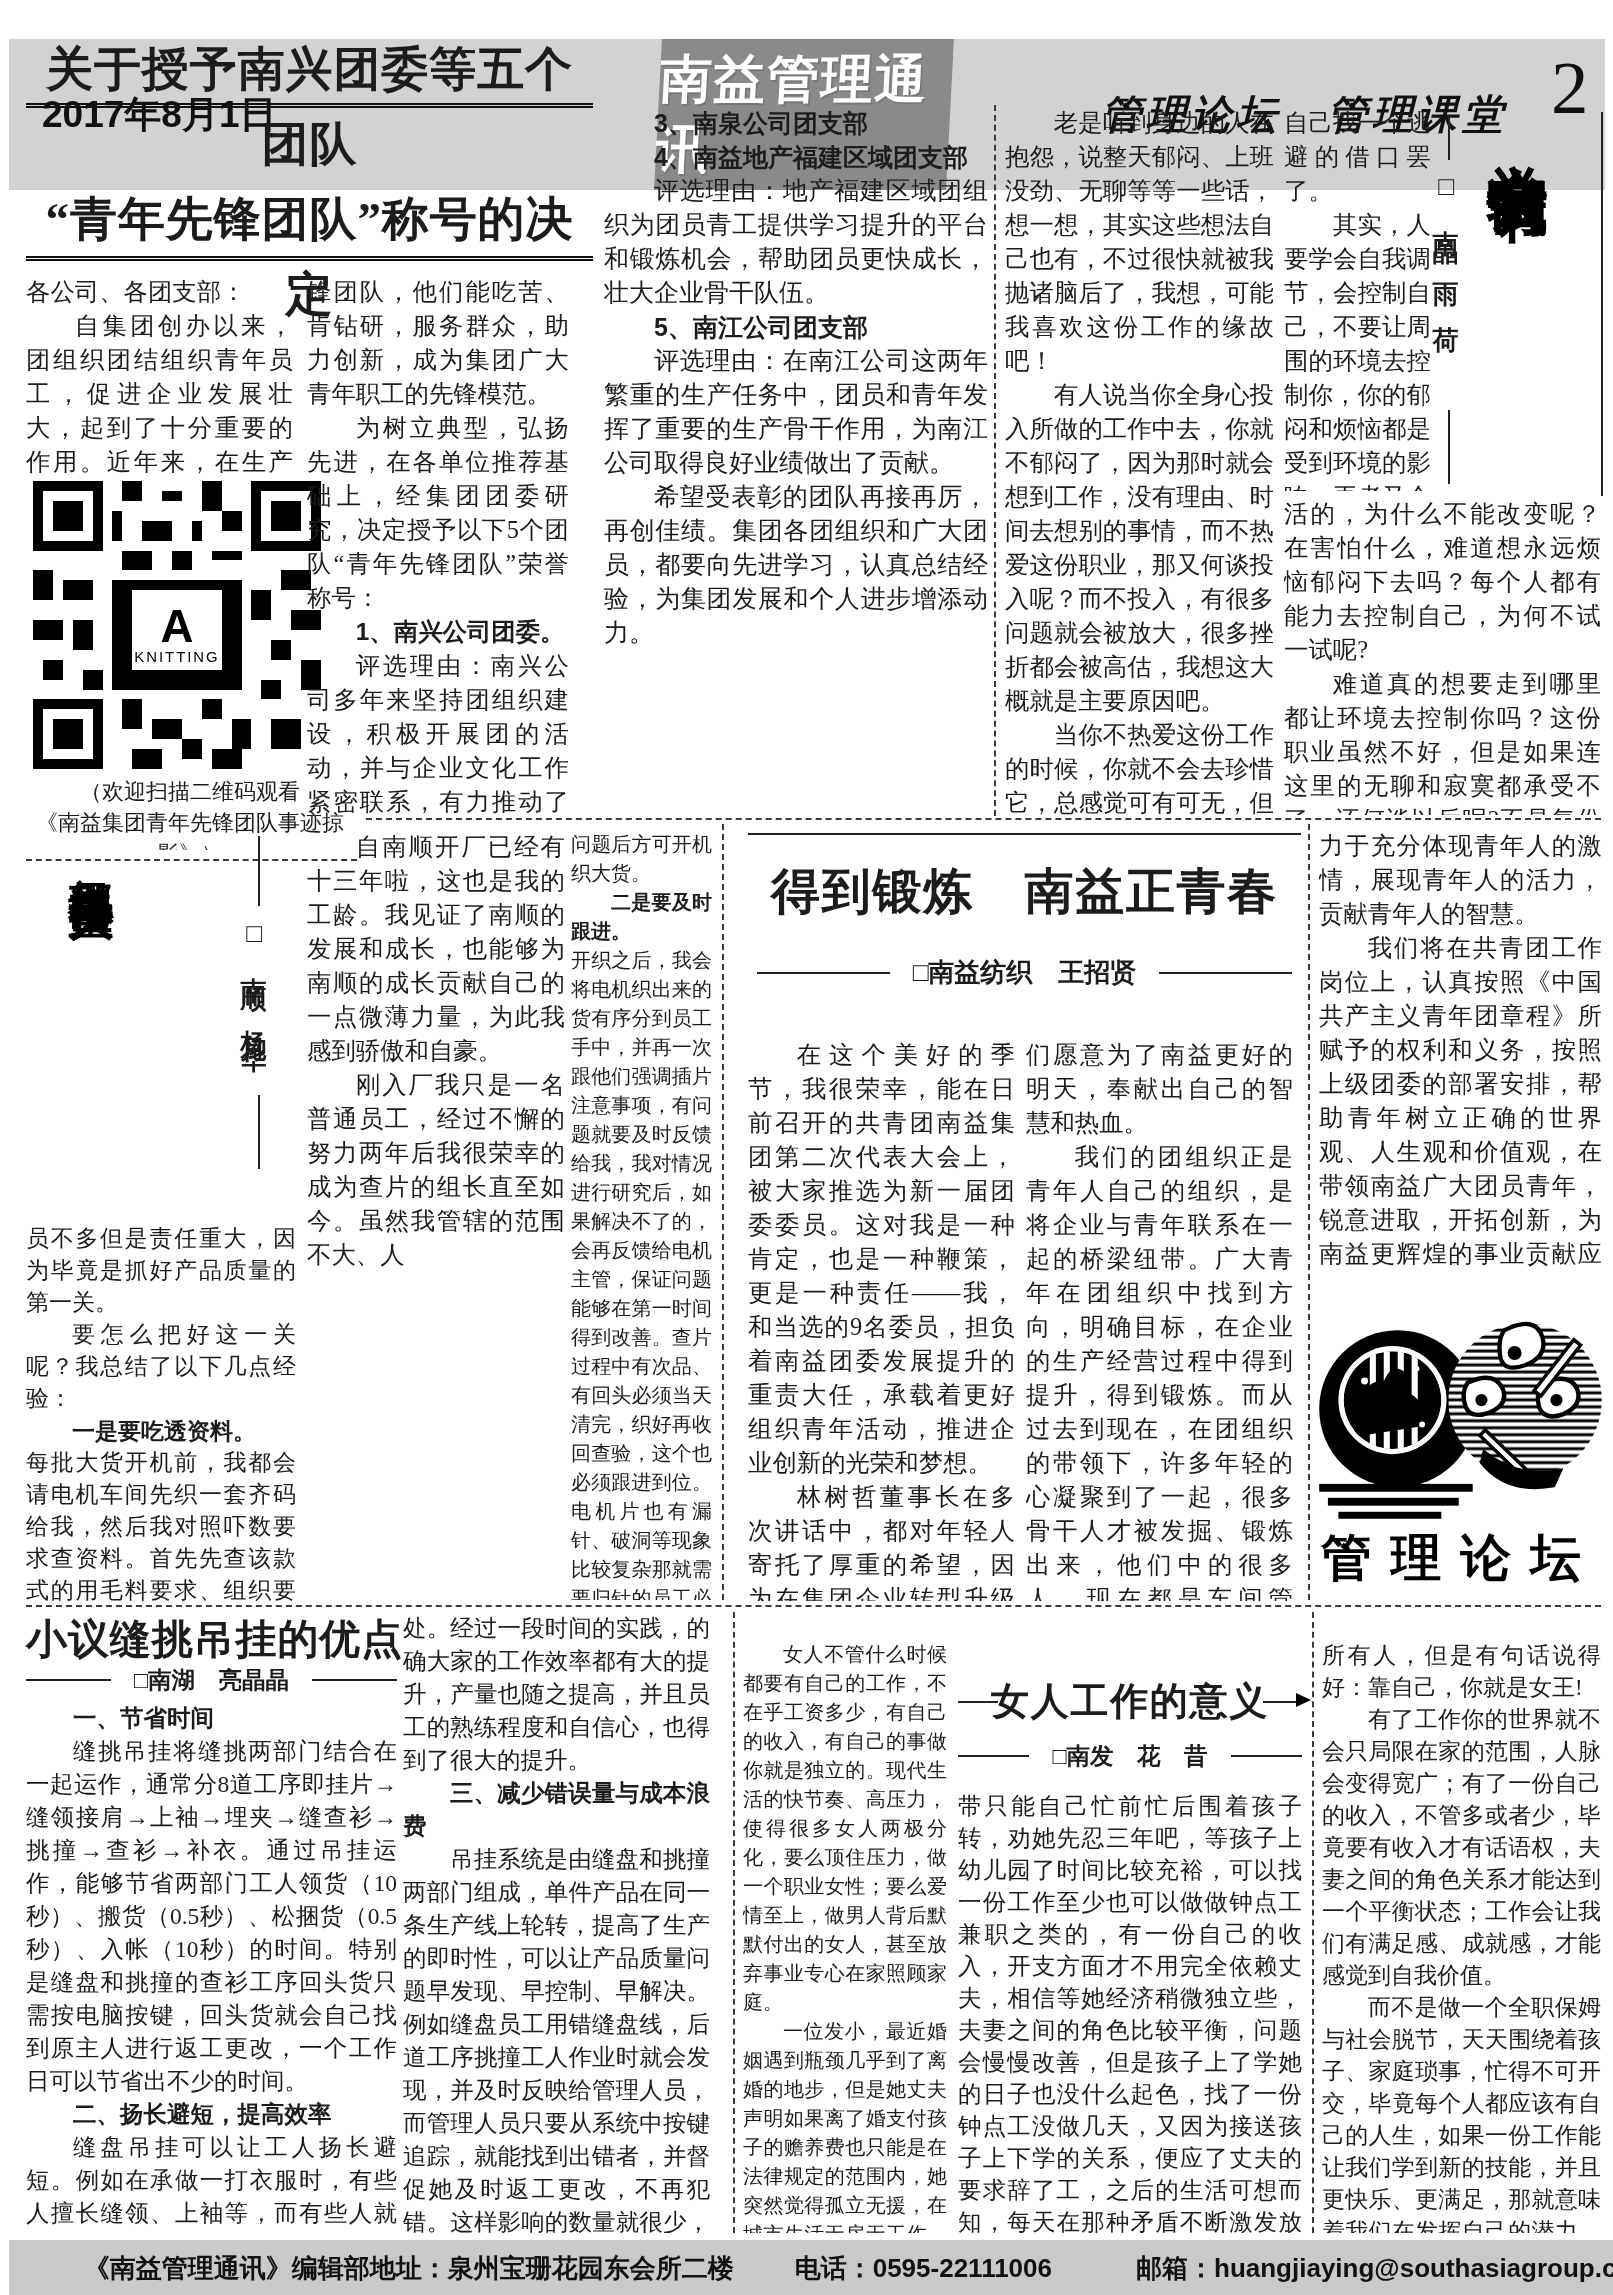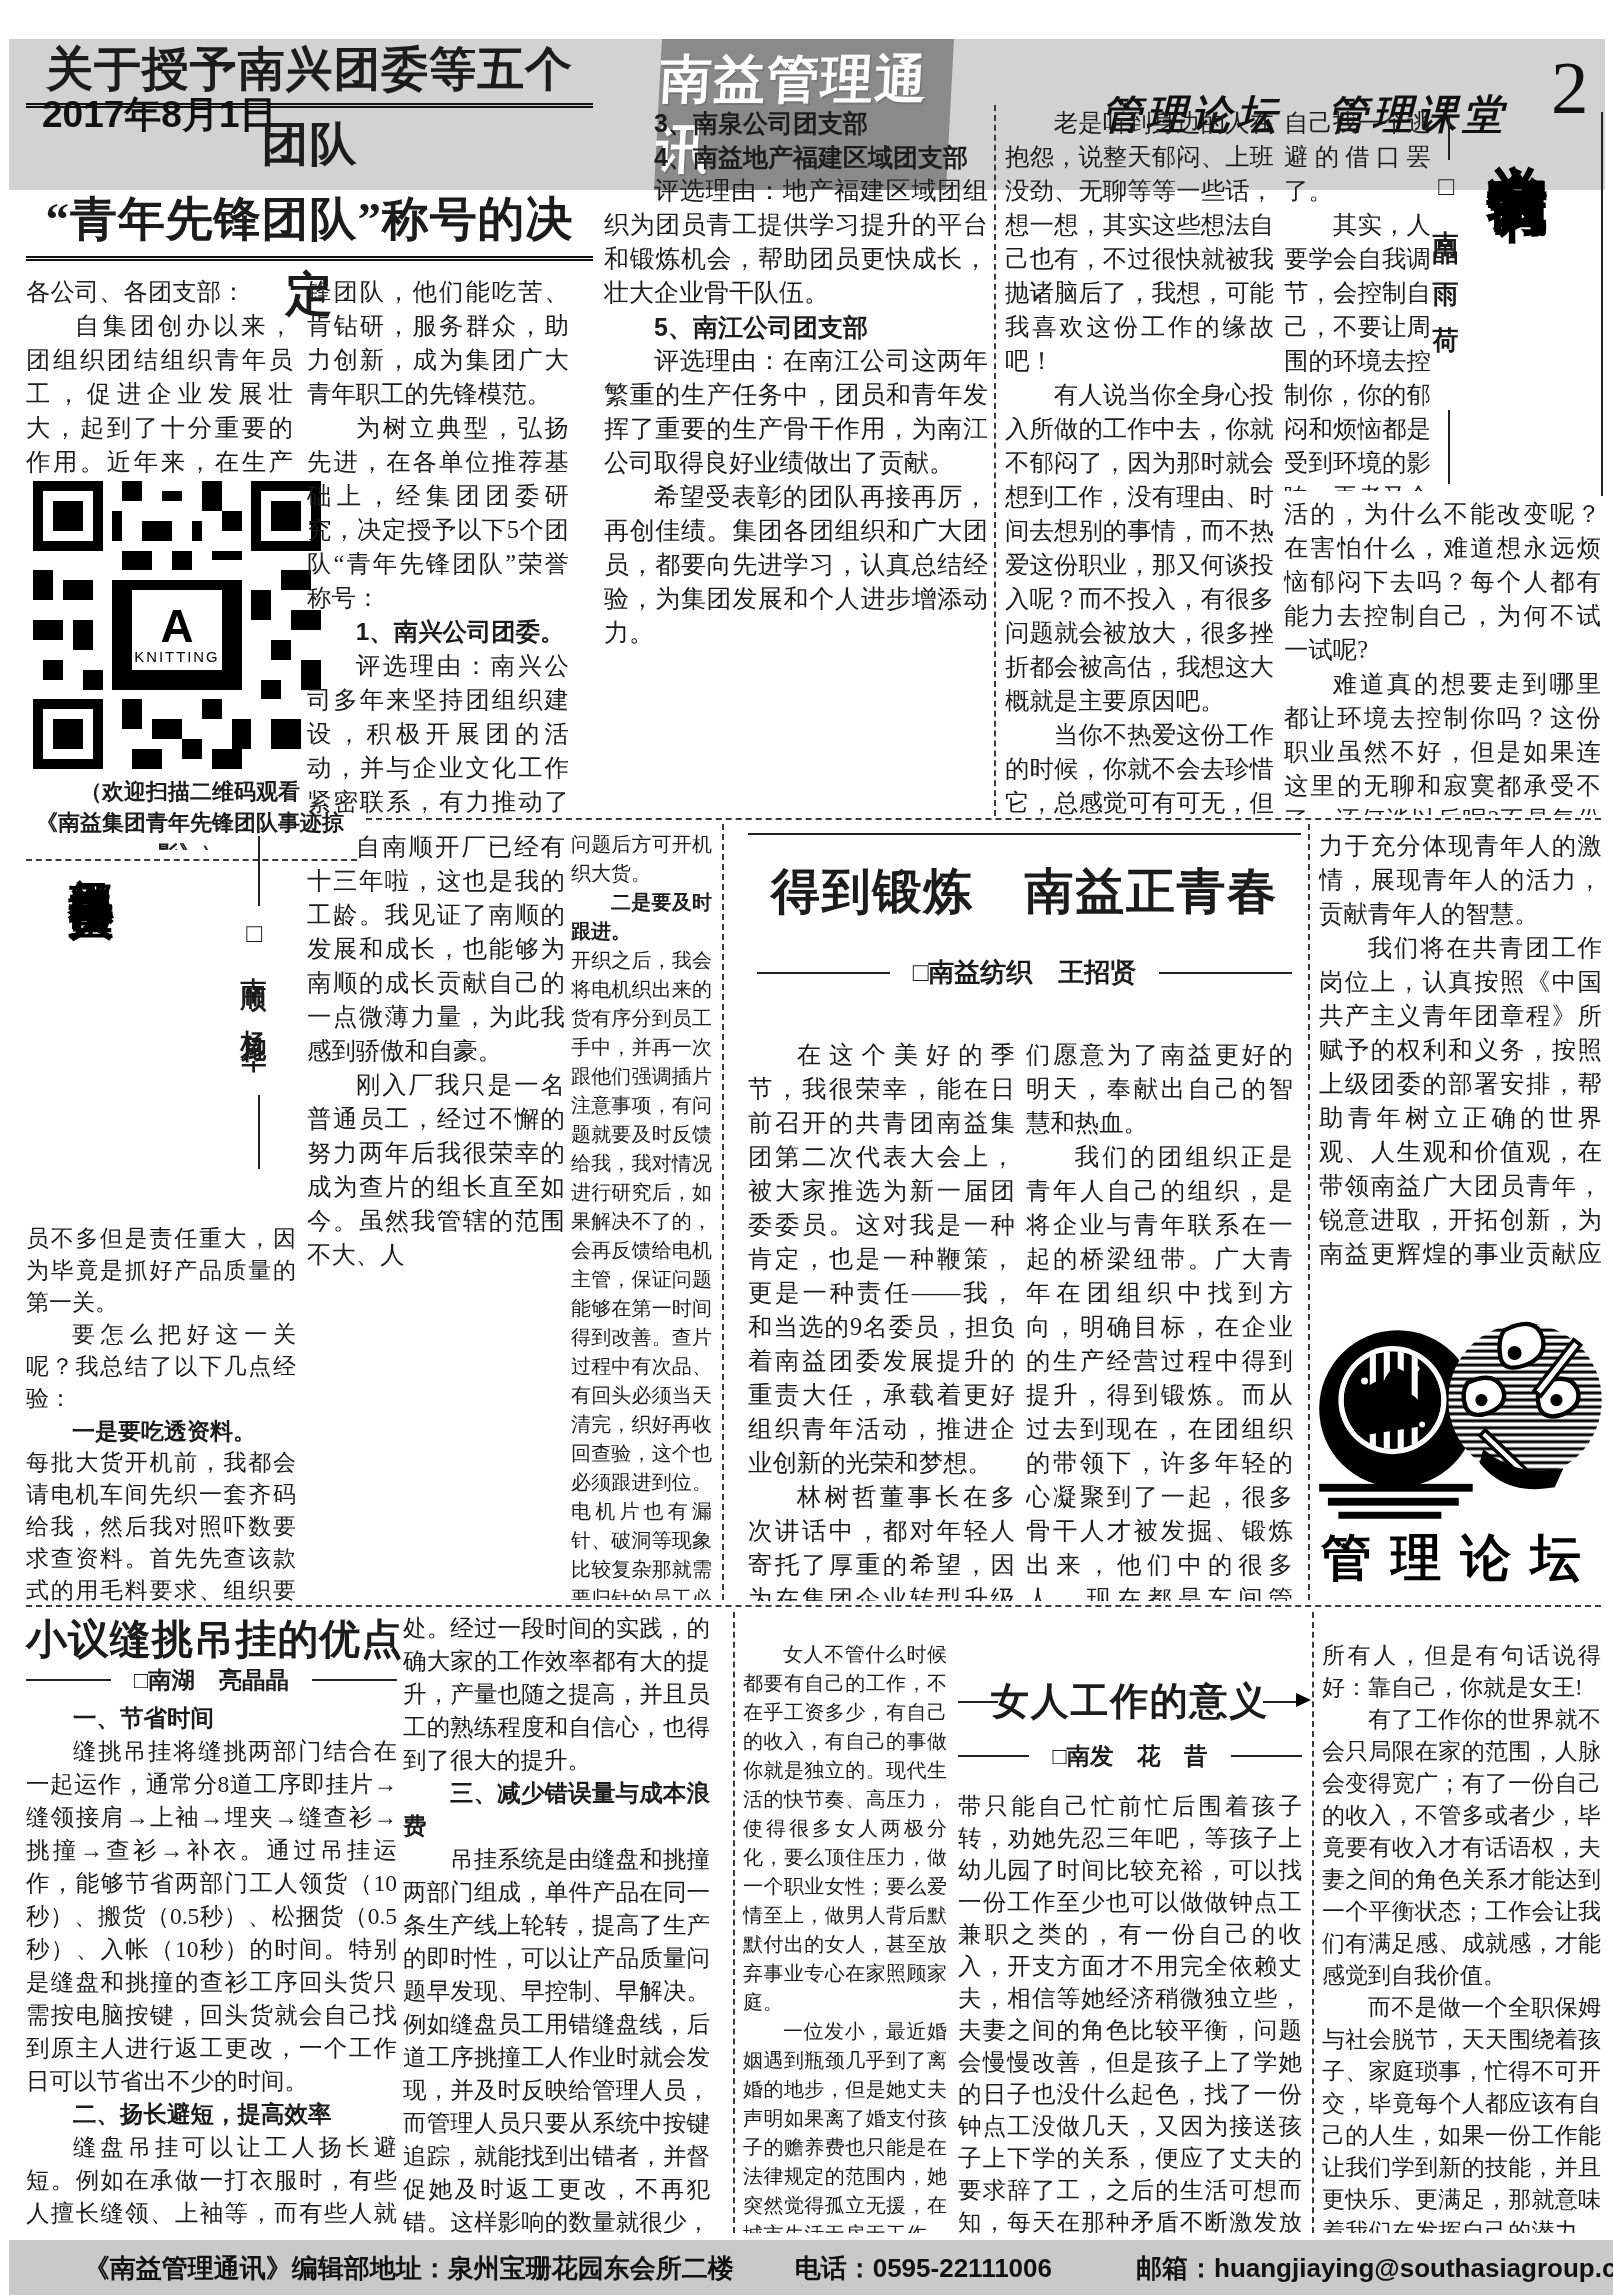--- a/index.html
+++ b/index.html
@@ -15,21 +15,21 @@
             letter-spacing:1.7px;transform:skewX(-3deg);text-shadow:1.7px 1.7px 0 #777;}
   .hdr-sections{right:105px;top:39px;height:151px;line-height:151px;font-weight:bold;font-size:40px;
                 font-style:italic;letter-spacing:5.2px;color:#111;}
   .hdr-page{right:24.4px;top:45px;font-size:75px;font-weight:normal;color:#111;}
   
   .col{font-size:24.4px;line-height:34px;text-align:justify;overflow:hidden;}
   .col p{margin:0;}
   .p-para{text-indent:2em;}
   .p-cont{text-indent:0;}
   .p-head{text-indent:2em;font-family:"Liberation Sans","DejaVu Sans",sans-serif;font-weight:bold;}
-  .p-caption{text-indent:0;text-align:center;font-weight:bold;}
+  .p-caption{text-indent:0;text-align:center;}
   
   .titlebox{left:26px;top:103px;width:567px;height:148px;border-top:5.2px double #111;border-bottom:5.2px double #111;
             display:flex;flex-direction:column;justify-content:center;text-align:center;}
   .titlebox .l{font-size:47px;font-weight:bold;line-height:75px;letter-spacing:0.9px;}
   
   .dash-h{border-top:2.6px dashed #3a3a3a;height:0;}
   .dash-v{border-left:2.6px dashed #3a3a3a;width:0;}
   .rule-v{width:0;border-left:2.6px solid #222;}
   .rule-h{height:0;border-top:2.6px solid #222;}
   

